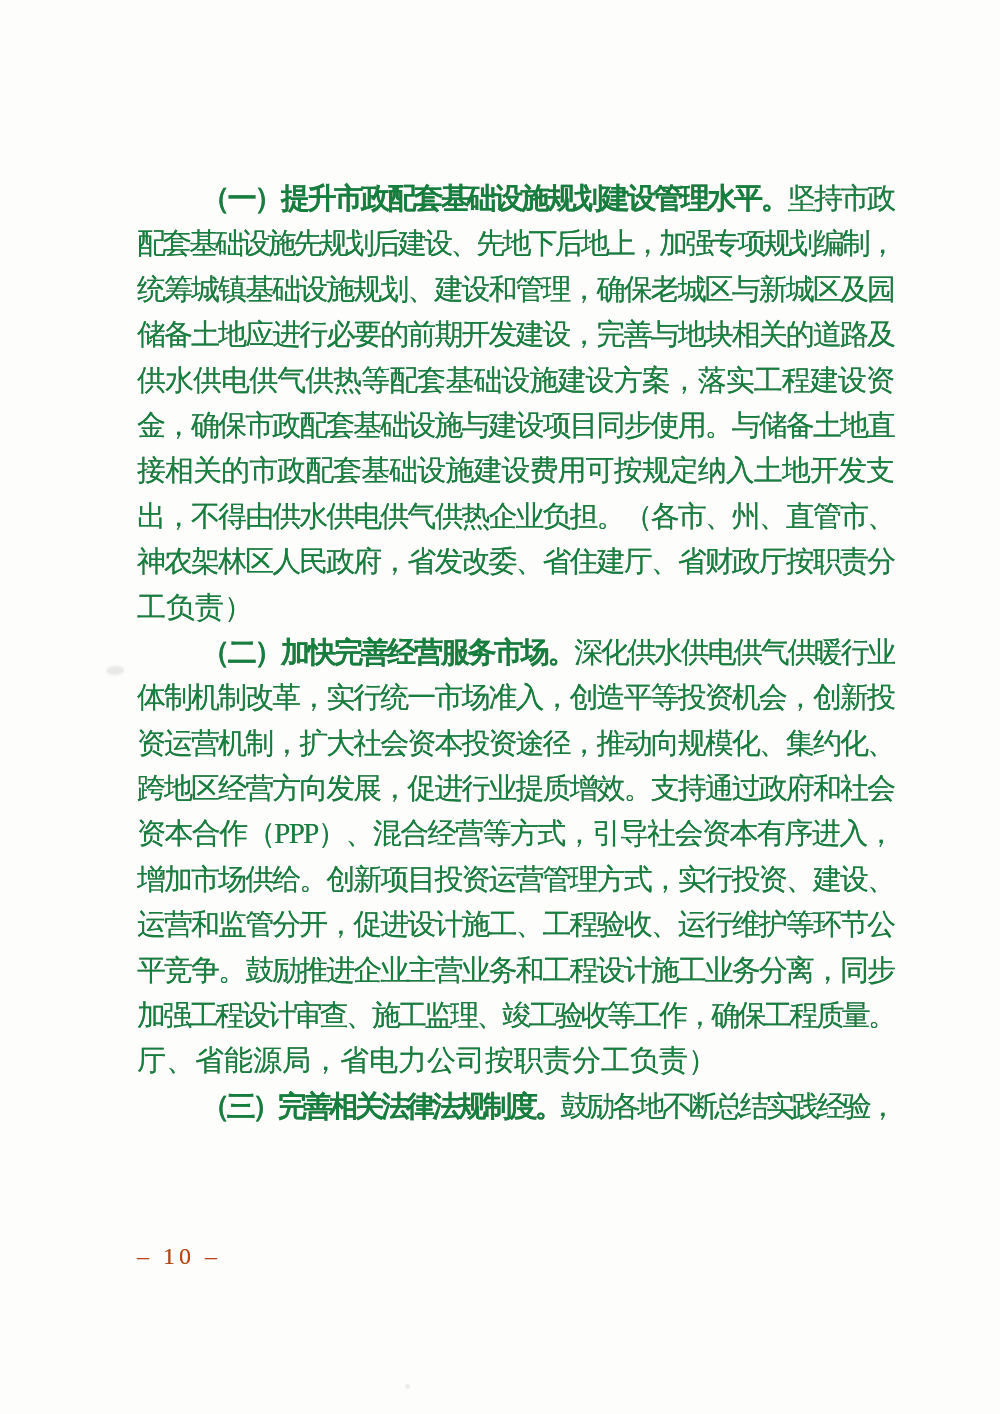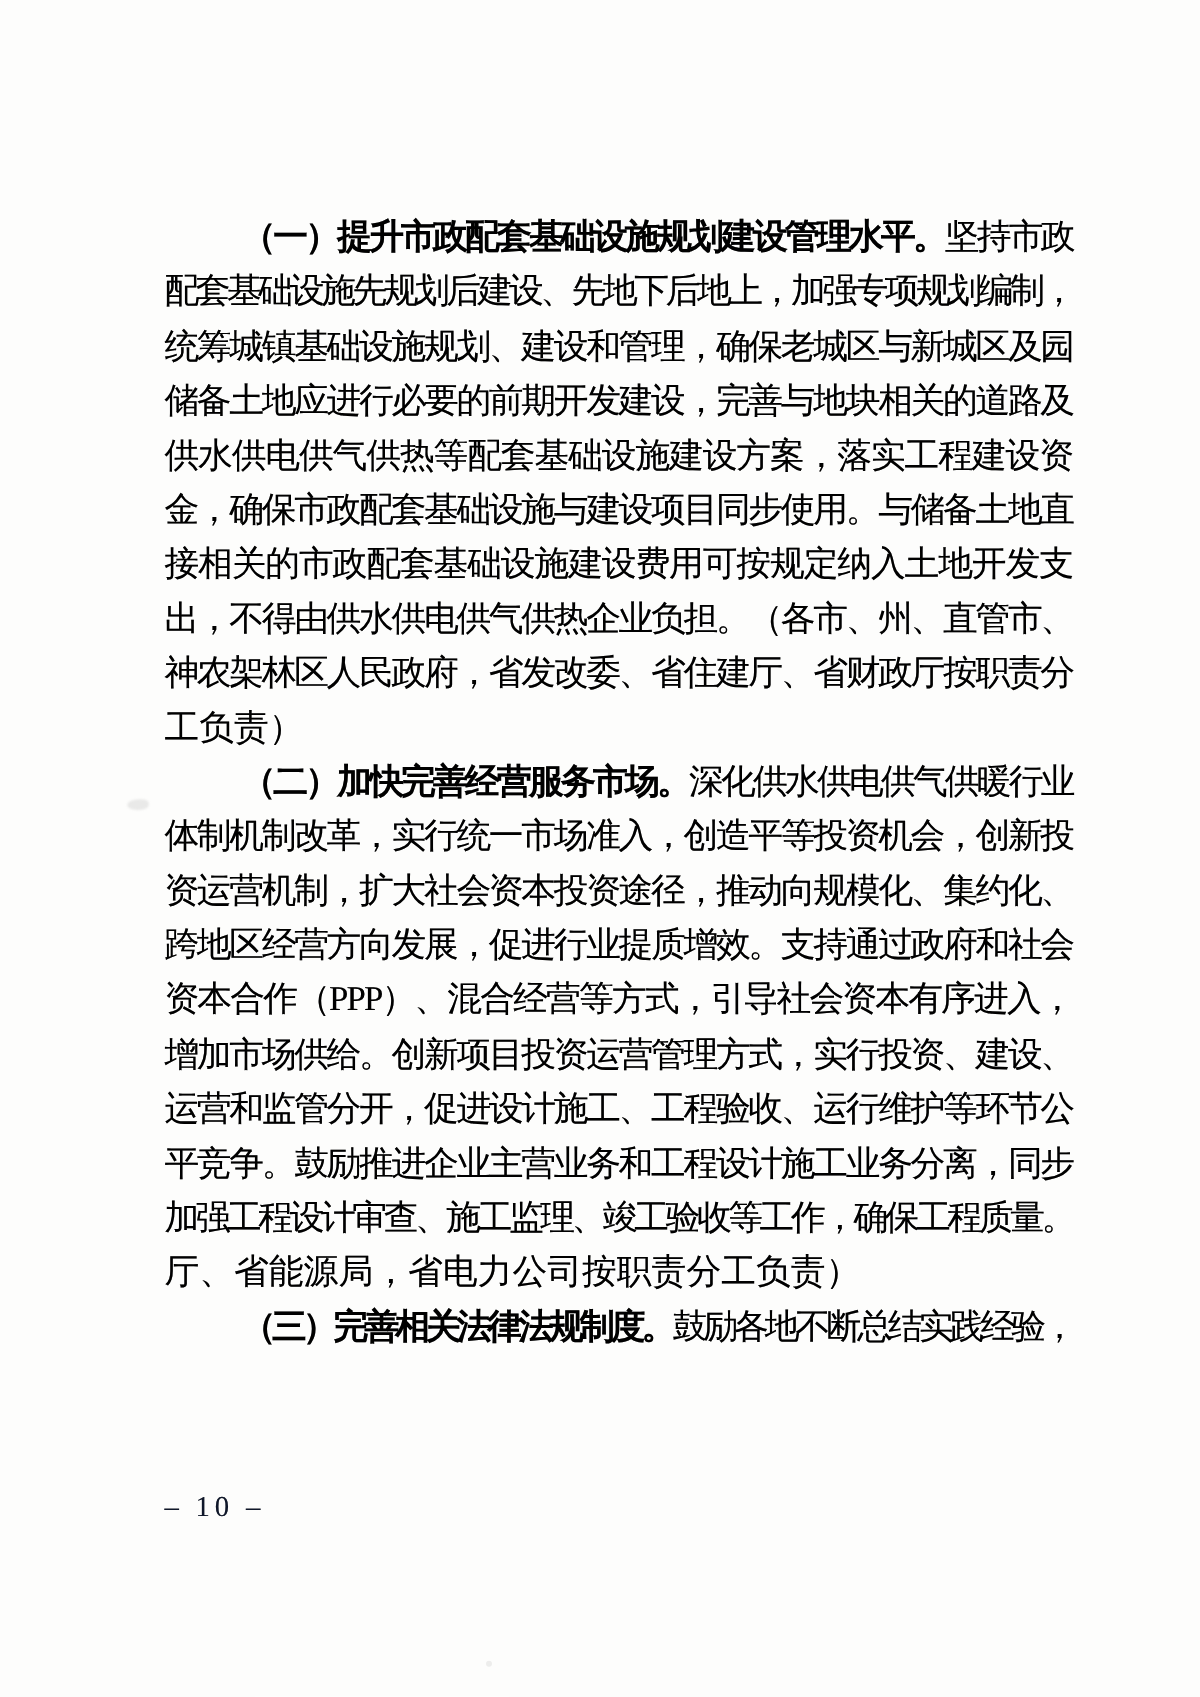--- a/index.html
+++ b/index.html
@@ -15,32 +15,32 @@
     position: absolute;
     left: 137px;
     top: 176px;
     width: 757px;
   }
   .line {
     white-space: nowrap;
     height: 45.4px;
     line-height: 45.4px;
     font-size: 29px;
-    color: #000000;
+    color: #15803d;
     text-shadow: 0 0 0.5px rgba(40,40,40,0.55);
   }
   .line.indent { padding-left: 64px; }
   .lead { font-weight: 700; }
   .page-number {
     position: absolute;
     left: 137px;
     top: 1240px;
     font-size: 24px;
     line-height: 32px;
-    color: #0f172a;
+    color: #c2410c;
     letter-spacing: 4px;
     text-shadow: 0 0 0.4px rgba(50,50,50,0.5);
   }
   .artifact-mark {
     position: absolute;
     left: 106px;
     top: 666px;
     width: 18px;
     height: 9px;
     background: rgba(110,110,110,0.14);

